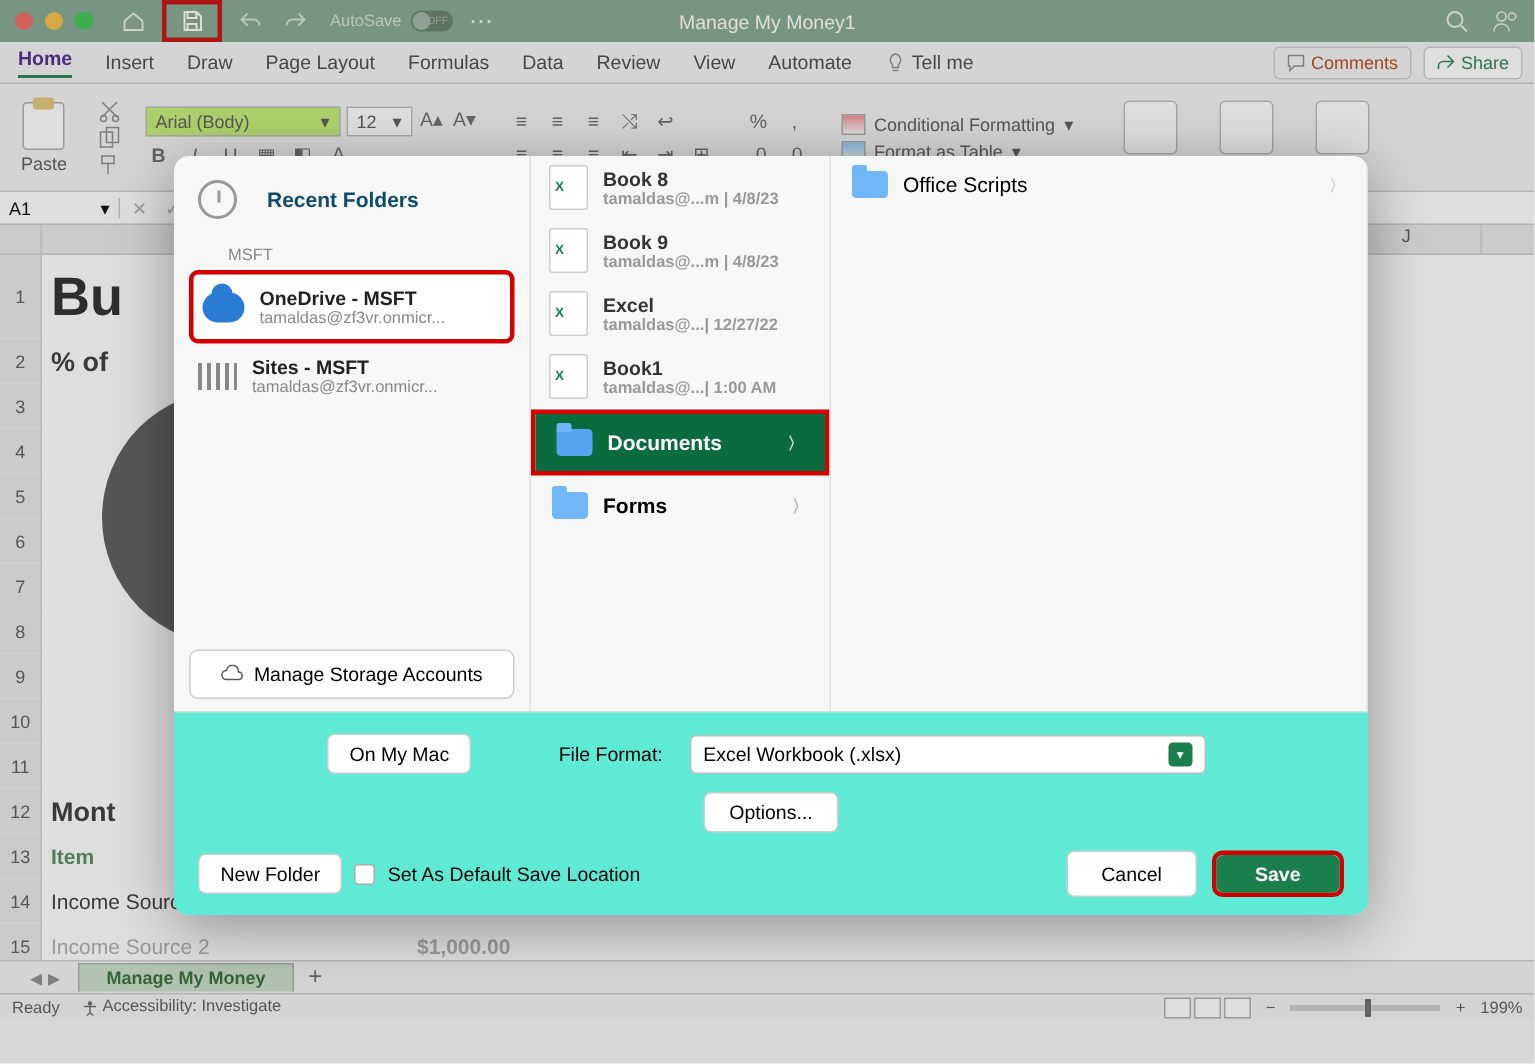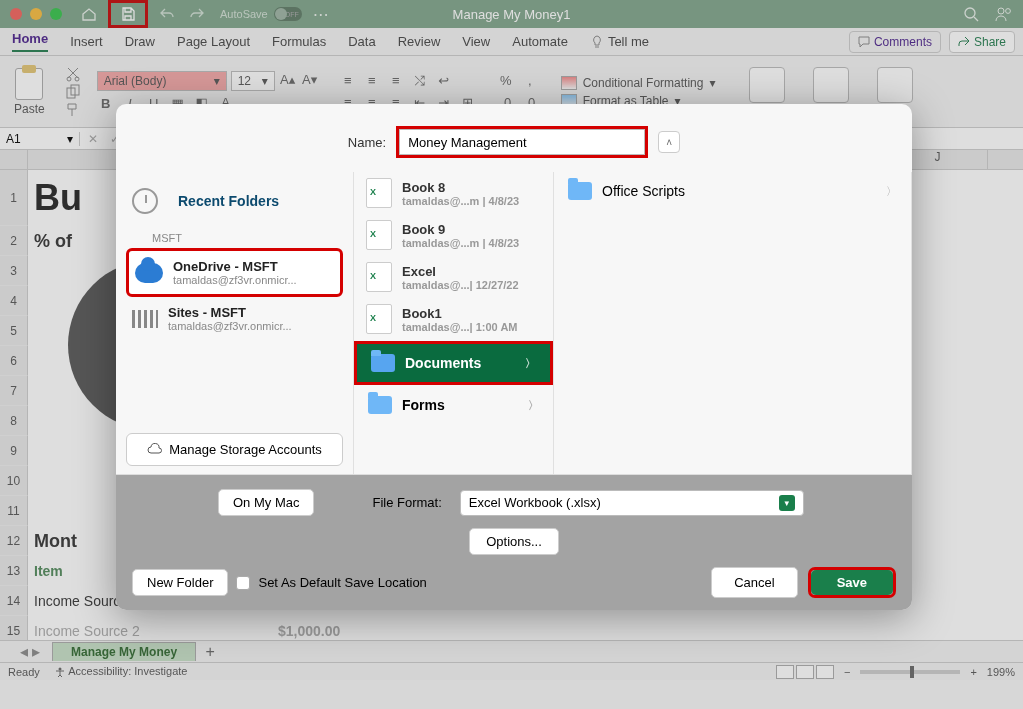--- a/index.html
+++ b/index.html
@@ -17,29 +17,29 @@
 .autosave-toggle { width: 28px; height: 14px; background: #5a7a63; border-radius: 7px; position: relative; font-size: 7px; color:#aaa; display:flex; align-items:center; justify-content:flex-end; padding-right:3px;}
 .autosave-toggle::before { content:""; position:absolute; left:1px; top:1px; width:12px; height:12px; background:#9ab5a2; border-radius:50%; }
 .title-center { position: absolute; left: 50%; transform: translateX(-50%); color: #fff; font-size: 13px; font-weight: 500; }
 .title-right { position: absolute; right: 10px; display: flex; gap: 16px; color: #e8f0ea; }
 
 
 .ribbon-tabs { height: 28px; background: #f3f3f3; border-bottom: 1px solid #ccc; display: flex; align-items: center; padding: 0 12px; gap: 22px; font-size: 13px; color: #444; position: relative;}
 .ribbon-tabs .tab.active { color: #4c1d95; font-weight: 600; border-bottom: 2px solid #1a7f4b; padding-bottom: 4px; }
 .tellme { display: flex; align-items: center; gap: 4px; }
 .rt-right { position: absolute; right: 8px; display: flex; gap: 8px; }
-.rt-btn { border: 1px solid #ccc; border-radius: 4px; padding: 3px 8px; font-size: 12px; color: #4c1d95; display:flex; align-items:center; gap:4px;}
+.rt-btn { border: 1px solid #ccc; border-radius: 4px; padding: 3px 8px; font-size: 12px; color: #c2410c; display:flex; align-items:center; gap:4px;}
 .share { background: #fff; color: #1a7f4b; }
 
 
 .ribbon { height: 72px; background: #f3f3f3; border-bottom: 1px solid #ccc; display: flex; align-items: center; padding: 4px 8px; gap: 8px; font-size: 12px; color: #555; }
 .rgroup { display: flex; flex-direction: column; align-items: center; gap: 2px; padding: 0 6px; }
 .paste-ic { width: 28px; height: 32px; background: #fff; border: 1px solid #aaa; border-radius: 3px; position: relative; }
 .paste-ic::before { content:""; position:absolute; top:-4px; left:6px; width:14px; height:8px; background:#e6c56a; border-radius:2px; }
-.font-sel { border: 1px solid #bbb; background: #fca5a5; padding: 2px 6px; width: 130px; font-size: 12px; display:flex; justify-content:space-between; align-items:center;}
+.font-sel { border: 1px solid #bbb; background: #bef264; padding: 2px 6px; width: 130px; font-size: 12px; display:flex; justify-content:space-between; align-items:center;}
 .size-sel { border: 1px solid #bbb; background: #fff; padding: 2px 6px; width: 44px; font-size: 12px; display:flex; justify-content:space-between;}
 .mini-row { display: flex; gap: 6px; }
 .mini { width: 18px; height: 18px; border: 1px solid transparent; display:flex; align-items:center; justify-content:center; font-size:13px; color:#666;}
 .cond-row { display:flex; align-items:center; gap:6px; padding:2px 0; color:#555;}
 .cond-ic { width: 16px; height: 14px; background: linear-gradient(#f88,#fff); border:1px solid #aaa;}
 .big-ic { width: 36px; height: 36px; border: 1px solid #bbb; border-radius: 4px; background:#fff; }
 
 
 .fbar { height: 22px; background: #fff; border-bottom: 1px solid #ccc; display: flex; align-items: center; font-size: 12px;}
 .namebox { width: 80px; border-right: 1px solid #ccc; padding: 0 6px; display:flex; justify-content:space-between; align-items:center;}
@@ -112,21 +112,21 @@
 .file-title{font-size:13px; color:#333;}
 .file-sub{font-size:11px; color:#999;}
 .folder-row { display:flex; align-items:center; gap:10px; padding:10px 14px; font-size:14px;}
 .folder-ic { width:24px; height:18px; background:#6fb7f7; border-radius:3px; position:relative;}
 .folder-ic::before{content:"";position:absolute;left:0;top:-4px;width:10px;height:6px;background:#6fb7f7;border-radius:2px 2px 0 0;}
 .folder-row.sel { background:#0a6b3f; color:#fff; }
 .folder-row.sel .folder-ic{ background:#57a5f0;}
 .folder-hl { border:3px solid #d40000; margin:1px 0;}
 .chev { margin-left:auto; color:inherit; font-size:11px; opacity:.8;}
 
-.dlg-bottom { border-top:1px solid #ddd; background:#a3a3a3; padding:14px 16px 12px; display:flex; flex-direction:column; gap:12px;}
+.dlg-bottom { border-top:1px solid #ddd; background:#5eead4; padding:14px 16px 12px; display:flex; flex-direction:column; gap:12px;}
 .row-a { display:flex; align-items:center; gap:18px;}
 .onmac-btn { border:1px solid #ccc; border-radius:5px; background:#fff; padding:5px 14px; font-size:13px; margin-left:86px;}
 .ff-lbl { font-size:13px; margin-left:40px;}
 .ff-sel { flex:1; max-width:344px; border:1px solid #bbb; background:#fff; border-radius:4px; padding:4px 8px; font-size:13px; display:flex; justify-content:space-between; align-items:center;}
 .ff-caret { width:16px; height:16px; background:#1a7f4b; border-radius:3px; color:#fff; display:flex; align-items:center; justify-content:center; font-size:9px;}
 .row-b { display:flex; justify-content:center;}
 .opts-btn{ border:1px solid #ccc; border-radius:5px; background:#fff; padding:5px 16px; font-size:13px;}
 .row-c{ display:flex; align-items:center; gap:8px;}
 .nf-btn{ border:1px solid #ccc; border-radius:5px; background:#fff; padding:5px 14px; font-size:13px;}
 .chk{ width:14px; height:14px; border:1px solid #aaa; border-radius:3px; background:#fff;}
@@ -423,27 +423,20 @@
     <span>−</span>
     <div class="zoom-slider"></div>
     <span>+</span>
     <span>199%</span>
   </div>
 </div>
 </div>
 
 <div class="overlay"></div>
 <div class="dialog">
-  <div class="dlg-top">
-    <span class="name-lbl">Name:</span>
-    <span class="name-field-hl">
-      <input class="name-field" value="Money Management" style="">
-    </span>
-    <span class="collapse-btn">˄</span>
-  </div>
 
   <div class="dlg-body">
     <div class="dlg-col col1">
       <div class="recent-hdr">
         <span class="clock-ic"></span>
         <span>Recent Folders</span>
       </div>
       <div class="section-lbl">MSFT</div>
       <div class="loc-item sel-hl">
         <span class="cloud-ic"></span>

